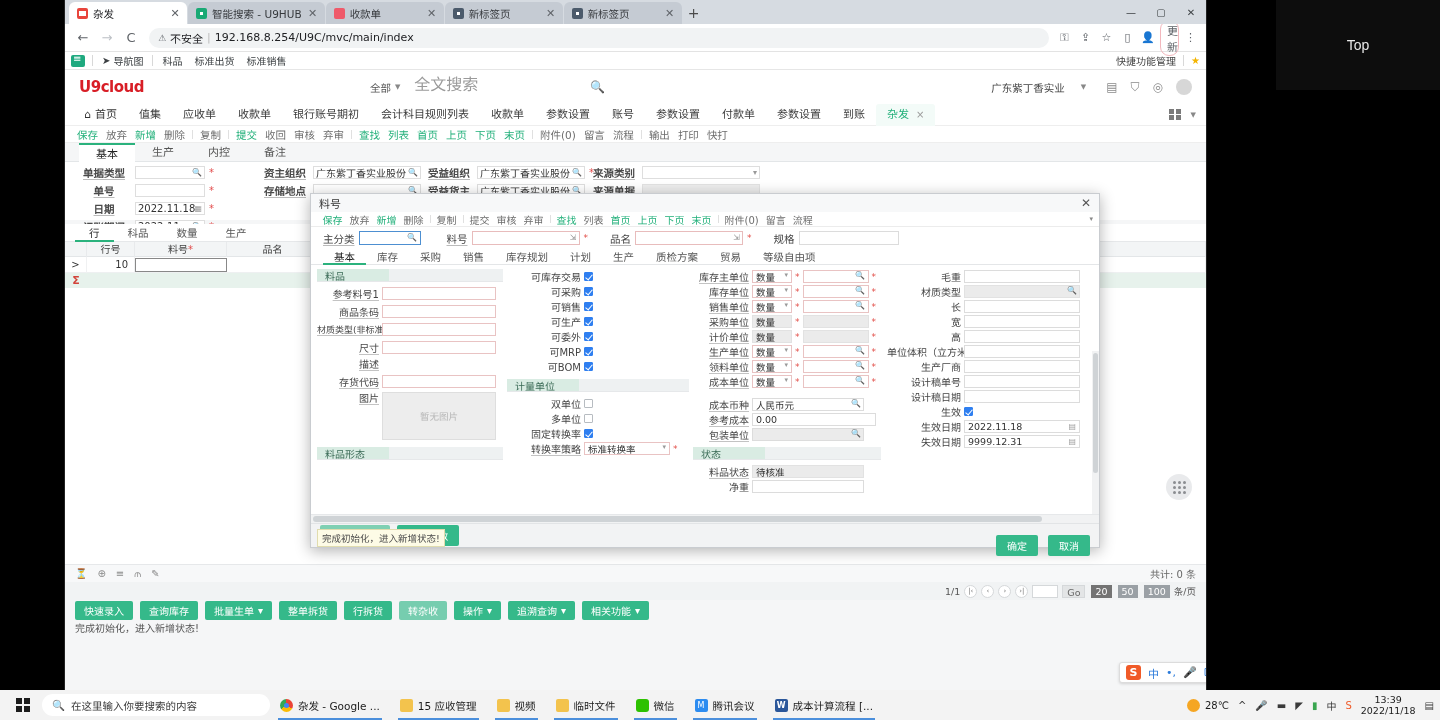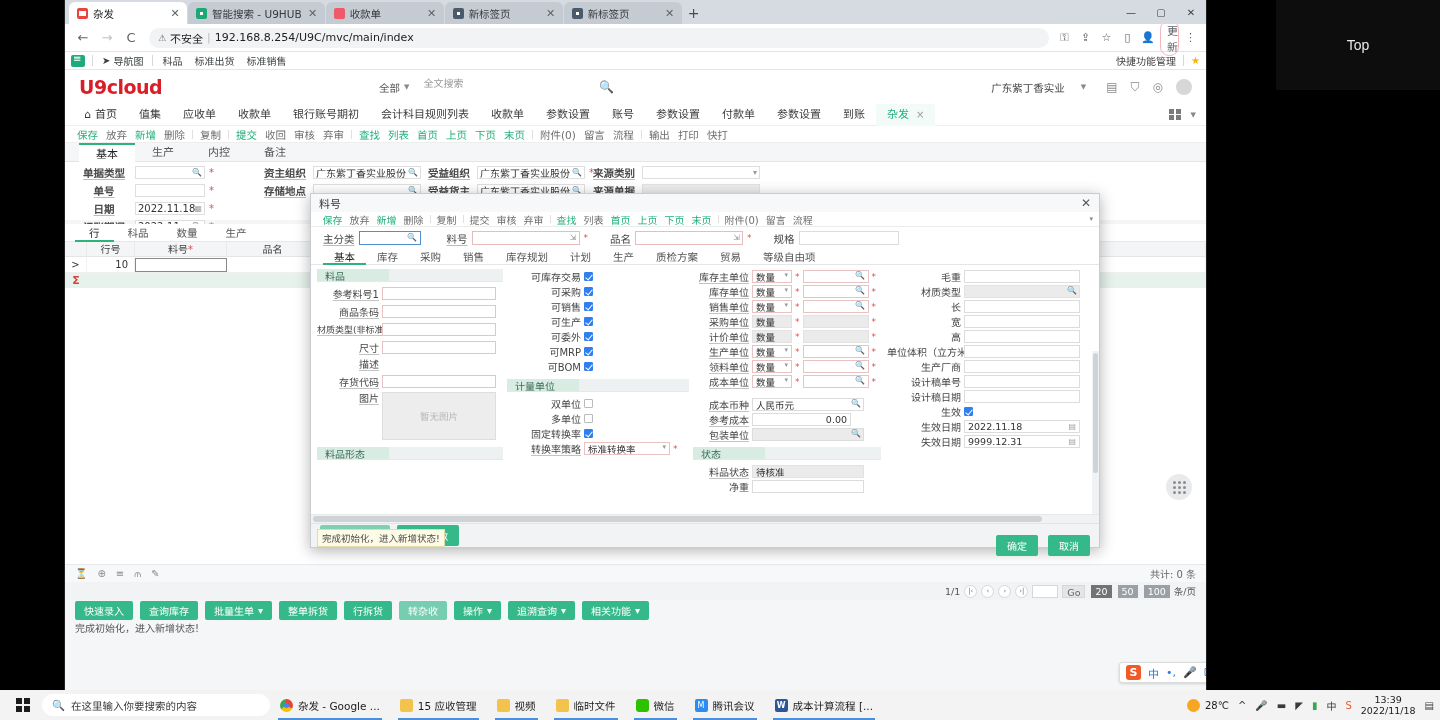--- a/index.html
+++ b/index.html
@@ -64,28 +64,28 @@
   .bb-grip:before { content:"≡"; position:absolute; left:2px; top:-2px; color:#fff; font-size:10px; }
   .bb-item { padding:0 6px; white-space:nowrap; display:flex; align-items:center; gap:3px;}
   .bb-vsep { width:1px; height:11px; background:#d8d8d8; margin:0 3px; }
   .bb-right { margin-left:auto; display:flex; align-items:center; gap:4px; color:#444; }
   .star { color:#f4b400; }
 
   
   .app { position:relative; height:648px; background:#f5f6f7; overflow:hidden; }
 
   .apphead { height:34px; background:#fff; display:flex; align-items:center; padding:0 14px; }
-  .logo { font-size:19px; font-weight:bold; font-family:"DejaVu Sans", sans-serif; letter-spacing:-0.5px; }
+  .logo { font-size:15px; font-weight:bold; font-family:"DejaVu Sans", sans-serif; letter-spacing:-0.5px; }
   .logo .u9 { color:#d81e26; }
   .logo .cloud { color:#d81e26; }
   .search-wrap { margin-left:auto; margin-right:auto; display:flex; align-items:center; gap:0;
                  transform:translateX(-80px); }
   .search-scope { font-size:10.5px; color:#555; display:flex; align-items:center; gap:4px; padding-right:14px;}
   .caret { font-size:7px; color:#888; }
-  .search-field { width:170px; font-size:10px; color:#9a9a9a; border-bottom:1px solid #e0e0e0; padding-bottom:16px;margin-top:8px;}
+  .search-field { width:170px; font-size:16px; color:#9a9a9a; border-bottom:1px solid #e0e0e0; padding-bottom:16px;margin-top:8px;}
   .search-btn { margin-left:6px; color:#888; font-size:12px; }
   .org-pick { font-size:10.5px; color:#444; display:flex; align-items:center; gap:16px; }
   .head-icons { display:flex; align-items:center; gap:13px; margin-left:20px; color:#8a8a8a; font-size:12px; }
   .avatar { width:16px; height:16px; border-radius:50%; background:#d7d7d7; }
 
   
   .modnav { height:22px; background:#fff; display:flex; align-items:center; font-size:11px;
             color:#3b3b3b; padding-left:8px; border-bottom:1px solid #eee; position:relative; }
   .modnav .m { padding:0 11px; white-space:nowrap; display:flex; align-items:center; gap:4px; height:22px; line-height:22px;}
   .modnav .m.home { color:#333; }
@@ -883,21 +883,21 @@
             <div style="height: 8px;"></div>
             <div class="frow">
               <span class="flab" style="width:56px">成本币种</span>
               <span class="fin plainb" style="width:112px">
                 <span>人民币元</span>
                 <span class="mg">🔍</span>
               </span>
             </div>
             <div class="frow">
               <span class="flab" style="width:56px">参考成本</span>
-              <span class="fin plainb" style="width:99px;justify-content:flex-end">
+              <span class="fin plainb" style="width:124px;justify-content:flex-start">
                 <span>0.00</span>
               </span>
             </div>
             <div class="frow">
               <span class="flab" style="width:56px">包装单位</span>
               <span class="fin ro plainb" style="width:112px">
                 <span></span>
                 <span class="mg">🔍</span>
               </span>
             </div>

